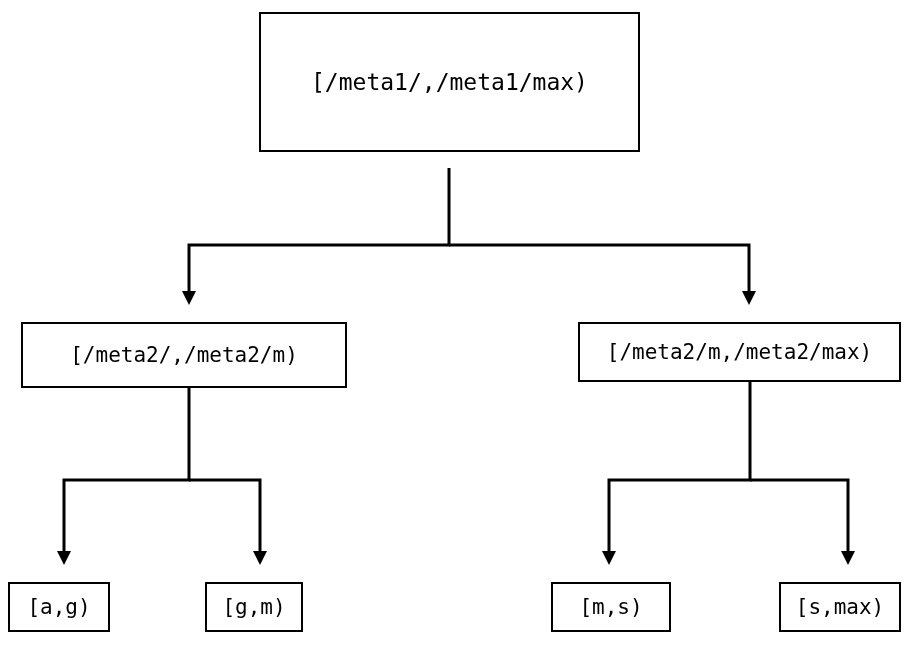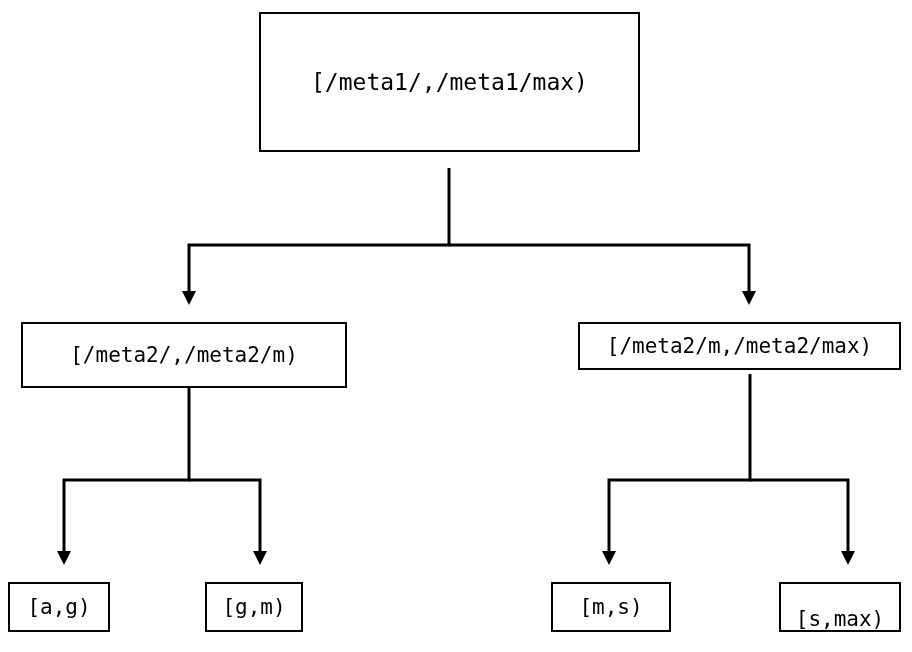--- a/index.html
+++ b/index.html
@@ -54,34 +54,34 @@
   #node-meta2-low {
     left: 21px;
     top: 322px;
     width: 326px;
     height: 66px;
   }
   #node-meta2-high {
     left: 578px;
     top: 322px;
     width: 323px;
-    height: 48px;
+    height: 60px;
   }
   #node-meta2-low .node-label,
   #node-meta2-high .node-label { font-size: 21px; }
   
   .leaf-box {
     top: 582px;
     height: 50px;
   }
   .leaf-box .node-label { font-size: 21px; }
   #node-leaf-ag   { left: 8px;   width: 102px; }
   #node-leaf-gm   { left: 205px; width: 98px; }
   #node-leaf-ms   { left: 551px; width: 120px; }
-  #node-leaf-smax { left: 779px; width: 122px; align-items: flex-end; }
+  #node-leaf-smax { left: 779px; width: 122px; }
 </style>
 </head>
 <body>
 
 <div id="diagram-root">
 
   <svg id="connector-layer" width="912" height="652" viewBox="0 0 912 652" xmlns="http://www.w3.org/2000/svg">
     <defs>
       <marker id="arrow-down" markerWidth="14" markerHeight="14" refX="7" refY="13" orient="auto-start-reverse" markerUnits="userSpaceOnUse">
         <path d="M 0 13 L 7 0 L 14 13 Z" fill="#000000"></path>

